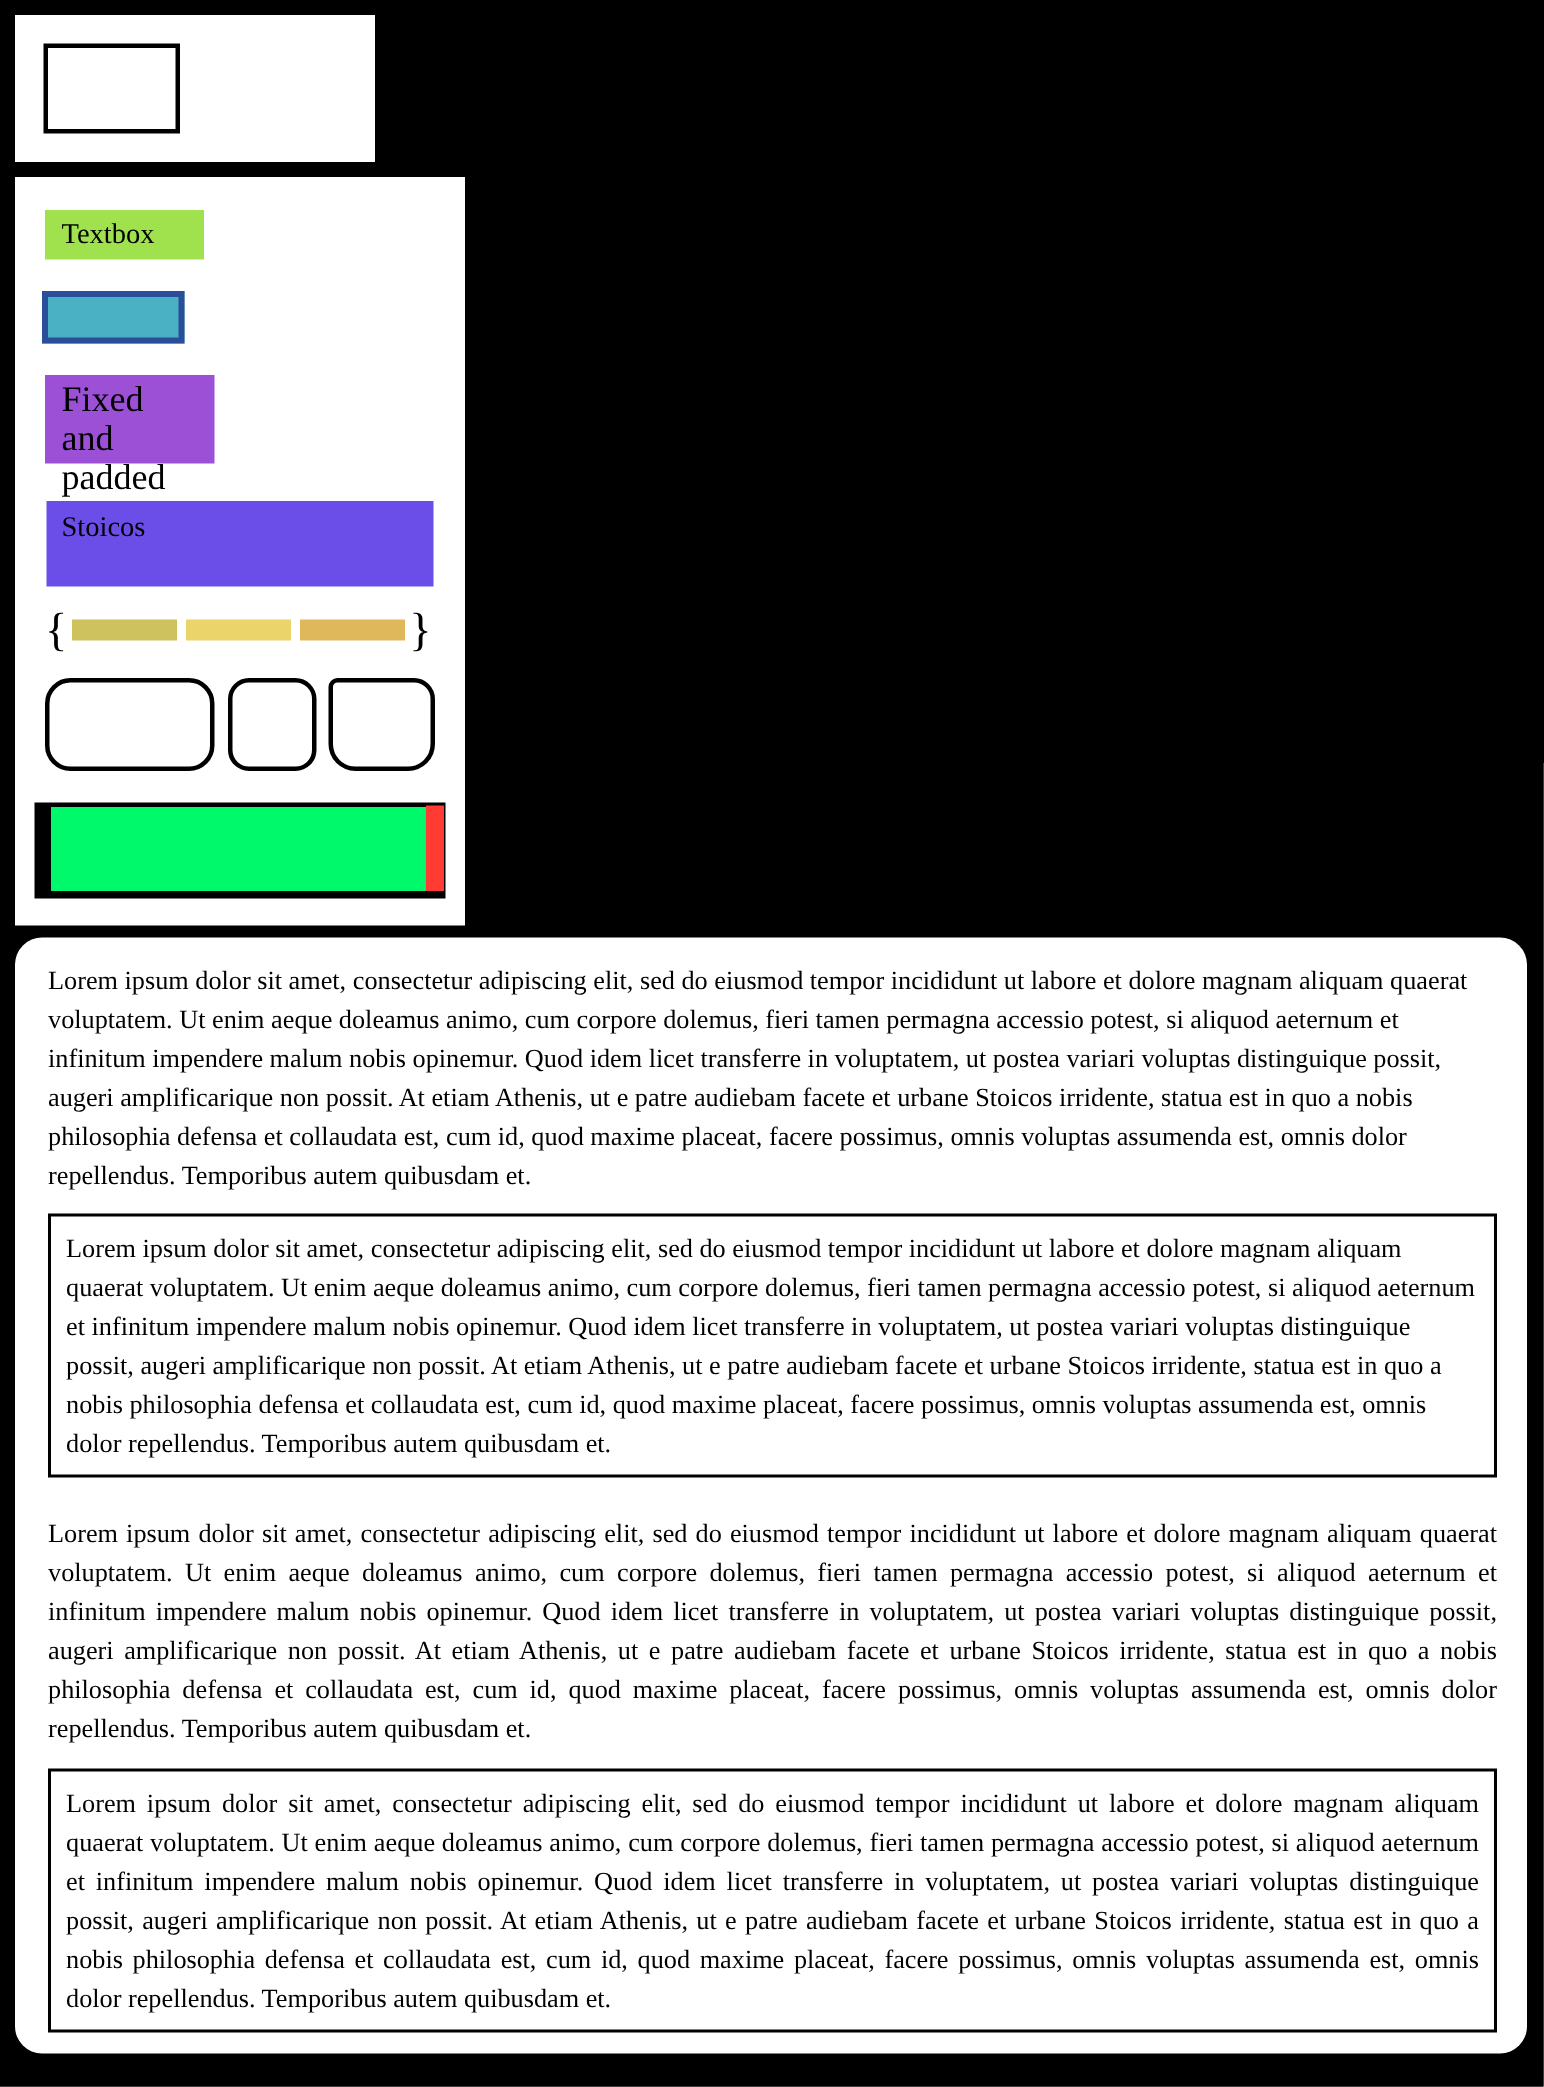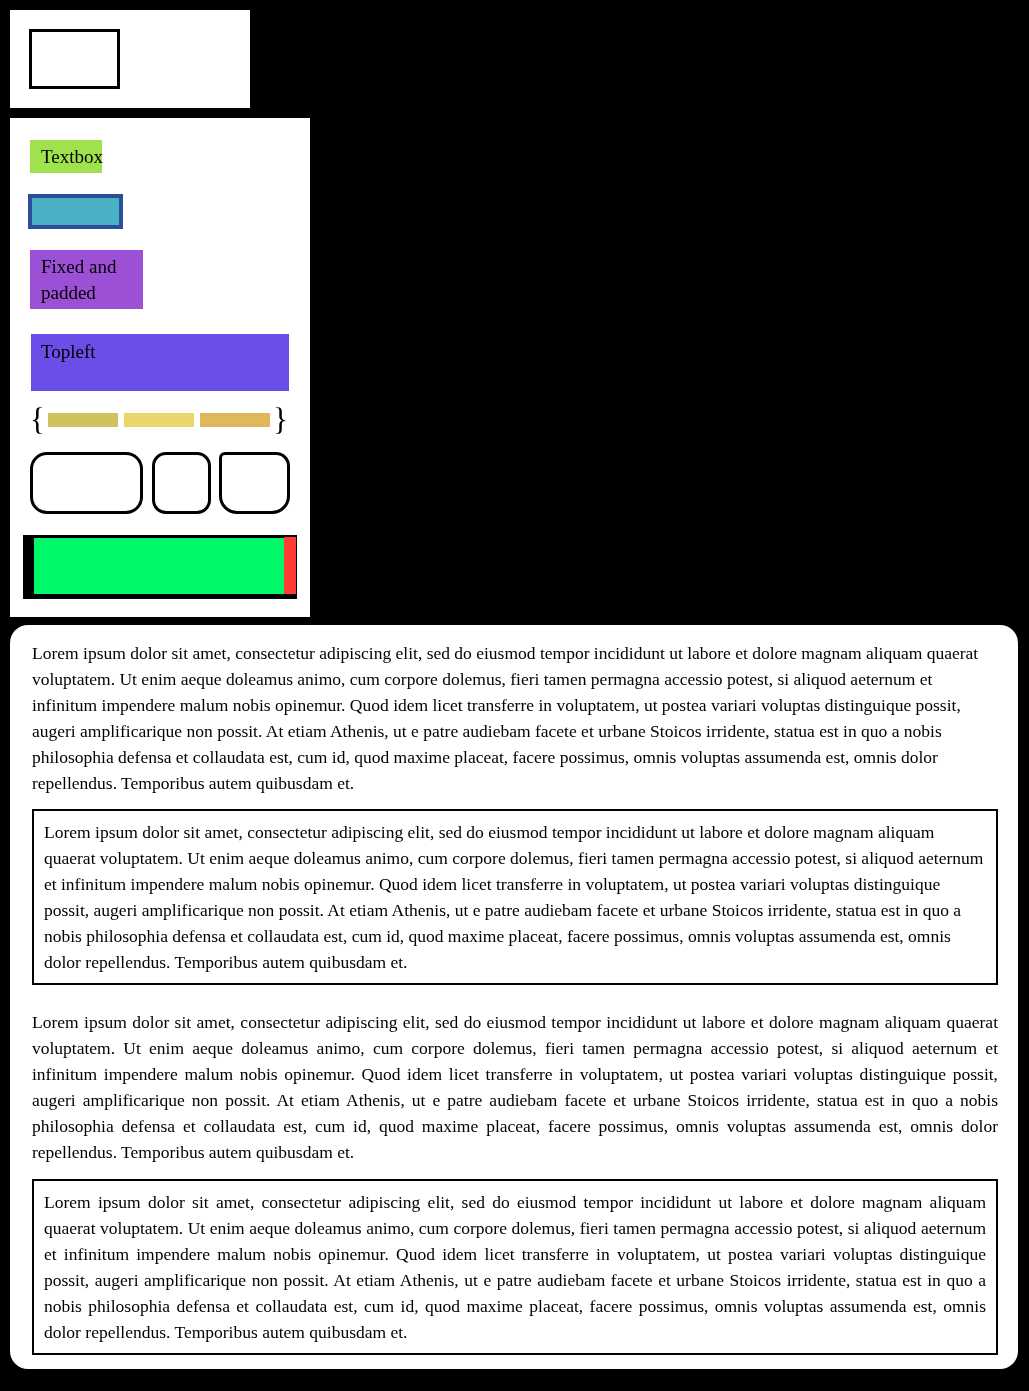--- a/index.html
+++ b/index.html
@@ -24,32 +24,32 @@
     border: 3px solid #000000; background: #ffffff;
   }
 
   
   .panel-b {
     position: absolute; left: 10px; top: 118px;
     width: 300px; height: 499px; background: #ffffff;
   }
   .label-green {
     position: absolute; left: 20px; top: 22px;
-    width: 72px; height: 33px;
+    width: 106px; height: 33px;
     font-size: 19px; line-height: 27px; padding: 3px 0 0 11px;
   }
   .input-teal {
     position: absolute; left: 18px; top: 76px;
     width: 95px; height: 35px;
     border: 4px solid #2B4E9B;
   }
   .box-purple {
     position: absolute; left: 20px; top: 132px;
     width: 113px; height: 59px;
-    font-size: 19px; line-height: 26px; padding: 4px 8px 0 11px;
+    font-size: 24px; line-height: 26px; padding: 4px 8px 0 11px;
   }
   .box-violet {
     position: absolute; left: 21px; top: 216px;
     width: 258px; height: 57px;
     font-size: 19px; line-height: 27px; padding: 4px 0 0 10px;
   }
   .brace-row {
     position: absolute; left: 20px; top: 285px;
     display: flex; align-items: center; height: 34px;
   }
@@ -91,21 +91,21 @@
   <div class="box-a-inner"></div>
 </div>
 
 <div class="panel-b">
   <div class="label-green" style="background-color: rgb(159, 226, 78);">Textbox</div>
 
   <div class="input-teal" style="background-color: rgb(74, 177, 196); border-color: rgb(43, 78, 155);"></div>
 
   <div class="box-purple" style="background-color: rgb(155, 80, 214);">Fixed and padded</div>
 
-  <div class="box-violet" style="background-color: rgb(107, 78, 232);">Topleft</div>
+  <div class="box-violet" style="background-color: rgb(107, 78, 232);">Stoicos</div>
 
   <div class="brace-row">
     <span class="brace">{</span>
     <span class="mini-bar" style="background-color: rgb(206, 194, 95);"></span>
     <span class="mini-bar" style="background-color: rgb(235, 212, 105);"></span>
     <span class="mini-bar" style="background-color: rgb(223, 184, 92);"></span>
     <span class="brace">}</span>
   </div>
 
   <div class="rounded-row">

